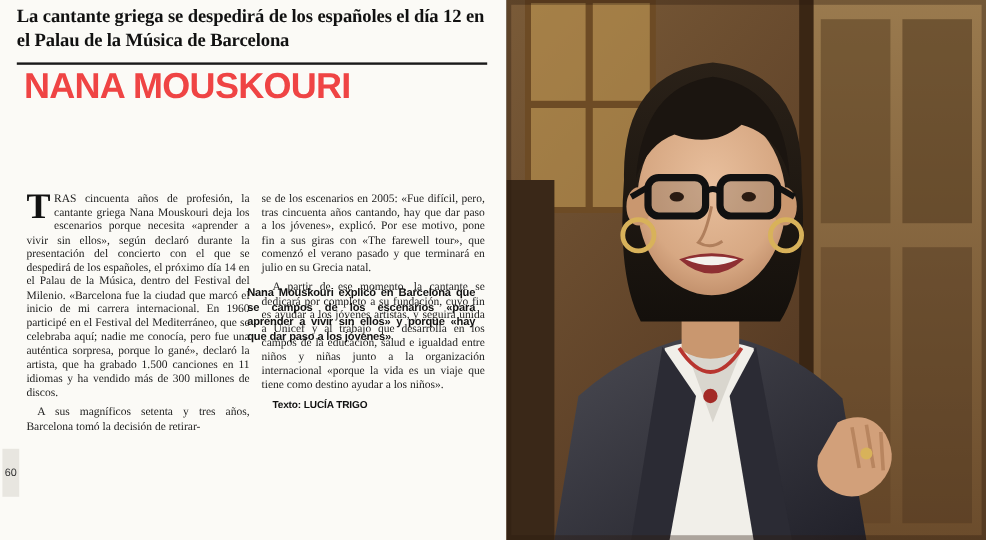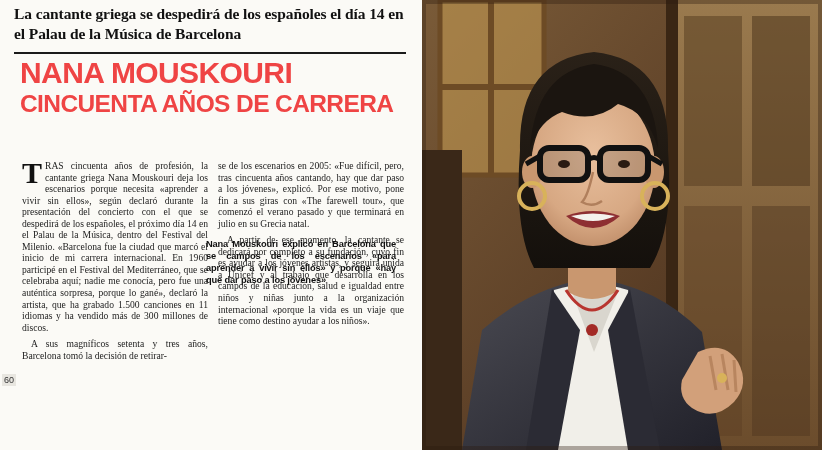--- a/index.html
+++ b/index.html
@@ -145,21 +145,21 @@
 
   
   .folio {
     position: absolute;
     left: 2px;
     top: 374px;
     font-family: "Liberation Sans", sans-serif;
     font-size: 9px;
     color: #333333;
     background: #e8e6e0;
-    padding: 1px 2px;
+    padding: 15px 2px;
   }
 
   
   .photo {
     position: absolute;
     left: 422px;
     top: 0;
     width: 400px;
     height: 450px;
     overflow: hidden;
@@ -167,38 +167,38 @@
   }
   .photo svg { display: block; }
 </style>
 </head>
 <body>
 
 <div class="page">
 
   <div class="left-col">
 
-    <div class="kicker">La cantante griega se despedirá de los españoles el día 14 en el Palau de la Música de Barcelona</div>
+    <div class="kicker">La cantante griega se despedirá de los españoles el día 12 en el Palau de la Música de Barcelona</div>
     <div class="kicker-rule"></div>
 
     <div class="headline">
       <span class="l1">NANA MOUSKOURI</span>
-      <span class="l3">CINCUENTA AÑOS DE CARRERA</span>
     </div>
 
     <div class="body-cols">
 
       <div class="col col-1">
         <p class="first"><span class="dropcap">T</span><span>RAS cincuenta años de profesión, la cantante griega Nana Mouskouri deja los escenarios porque necesita «aprender a vivir sin ellos», según declaró durante la presentación del concierto con el que se despedirá de los españoles, el próximo día 14 en el Palau de la Música, dentro del Festival del Milenio. «Barcelona fue la ciudad que marcó el inicio de mi carrera internacional. En 1960 participé en el Festival del Mediterráneo, que se celebraba aquí; nadie me conocía, pero fue una auténtica sorpresa, porque lo gané», declaró la artista, que ha grabado 1.500 canciones en 11 idiomas y ha vendido más de 300 millones de discos.</span></p>
         <p>A sus magníficos setenta y tres años, Barcelona tomó la decisión de retirar-</p>
       </div>
 
       <div class="col col-2">
         <p class="first">se de los escenarios en 2005: «Fue difícil, pero, tras cincuenta años cantando, hay que dar paso a los jóvenes», explicó. Por ese motivo, pone fin a sus giras con «The farewell tour», que comenzó el verano pasado y que terminará en julio en su Grecia natal.</p>
         <p>A partir de ese momento, la cantante se dedicará por completo a su fundación, cuyo fin es ayudar a los jóvenes artistas, y seguirá unida a Unicef y al trabajo que desarrolla en los campos de la educación, salud e igualdad entre niños y niñas junto a la organización internacional «porque la vida es un viaje que tiene como destino ayudar a los niños».</p>
+        <p class="byline">Texto: LUCÍA TRIGO</p>
       </div>
 
     </div>
 
     <div class="caption">Nana Mouskouri explicó en Barcelona que se campos de los escenarios «para aprender a vivir sin ellos» y porque «hay que dar paso a los jóvenes»</div>
 
     <div class="folio">60</div>
   </div>
 
   <div class="photo">

